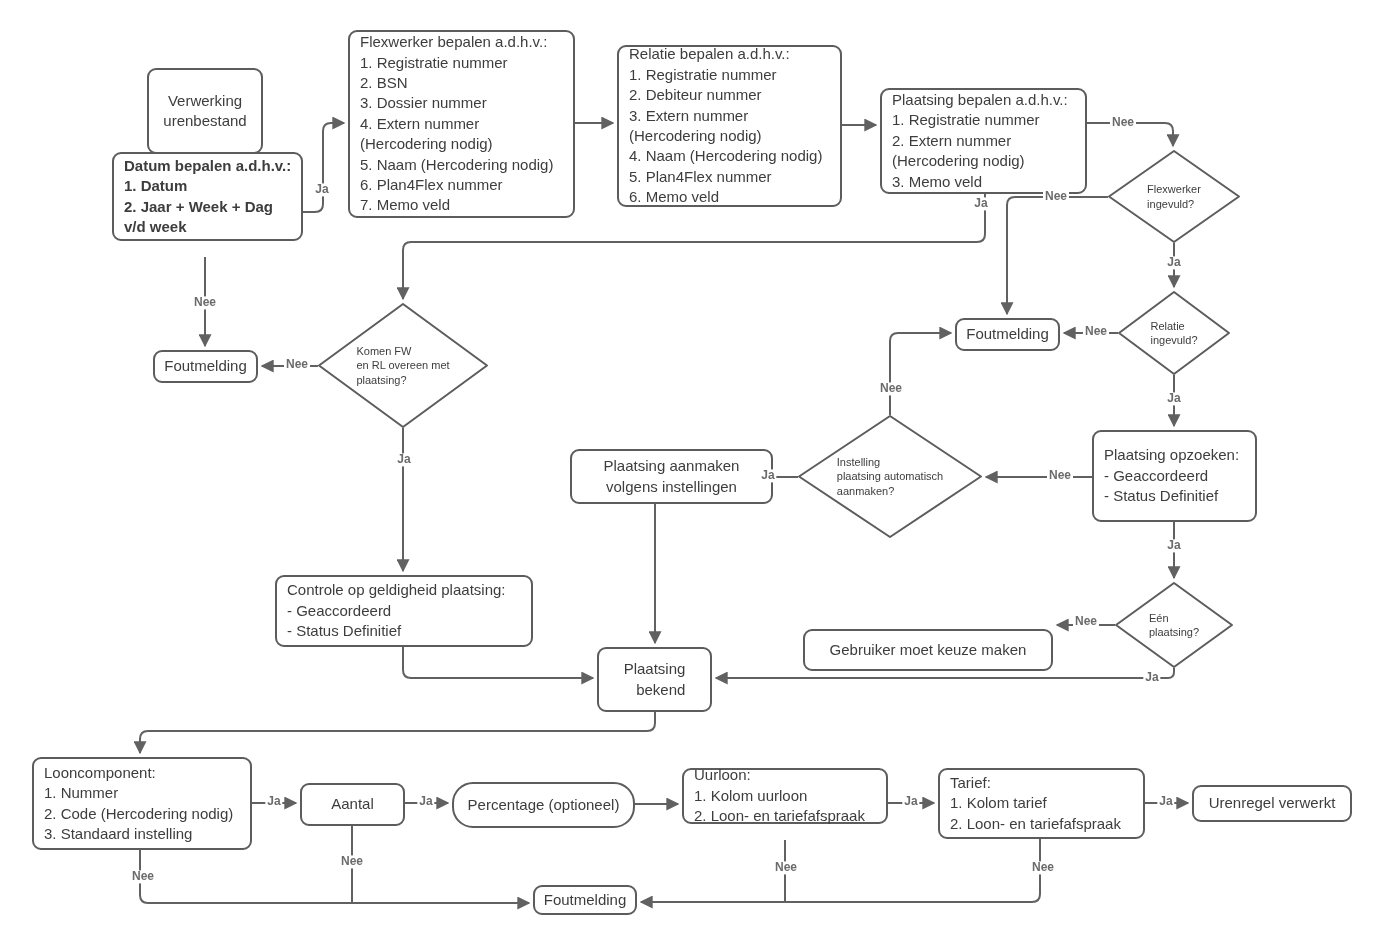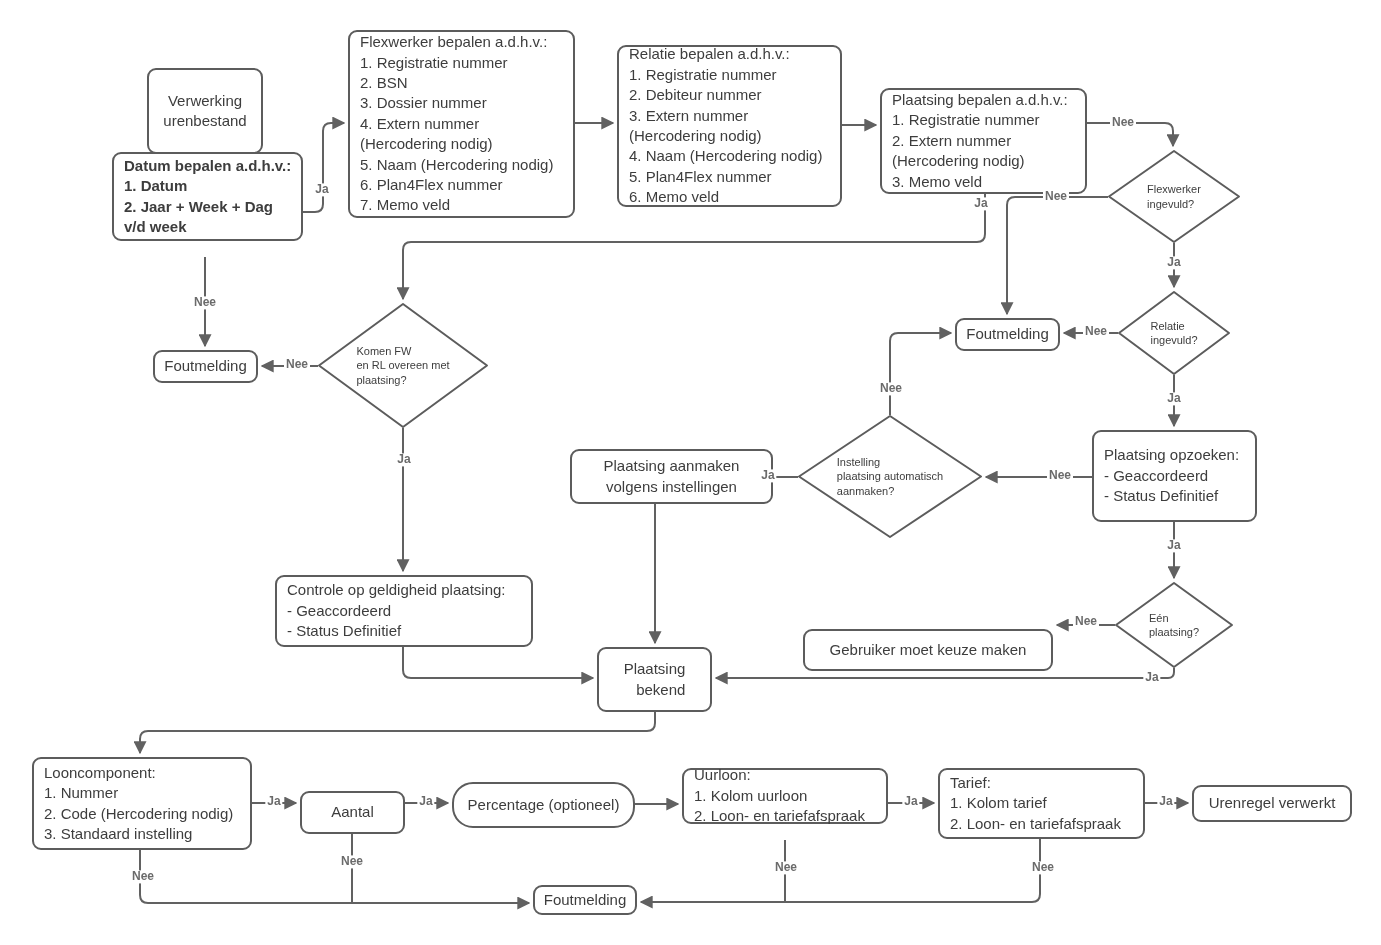--- a/index.html
+++ b/index.html
@@ -123,21 +123,21 @@
 - Status Definitief</div>
 
   <div class="node center" style="left:597px;top:647px;width:115px;height:65px;text-align:right;">Plaatsing
 bekend</div>
 
   <div class="node list" style="left:32px;top:757px;width:220px;height:93px;">Looncomponent:
 1. Nummer
 2. Code (Hercodering nodig)
 3. Standaard instelling</div>
 
-  <div class="node center" style="left:300px;top:783px;width:105px;height:43px;margin-top:8px;">Aantal</div>
+  <div class="node center" style="left:300px;top:783px;width:105px;height:43px;">Aantal</div>
 
   <div class="node center" style="left:452px;top:782px;width:183px;height:46px;border-radius:21px;">Percentage (optioneel)</div>
 
   <div class="node list" style="left:682px;top:768px;width:206px;height:56px;">Uurloon:
 1. Kolom uurloon
 2. Loon- en tariefafspraak</div>
 
   <div class="node list" style="left:938px;top:768px;width:207px;height:71px;">Tarief:
 1. Kolom tarief
 2. Loon- en tariefafspraak</div>

